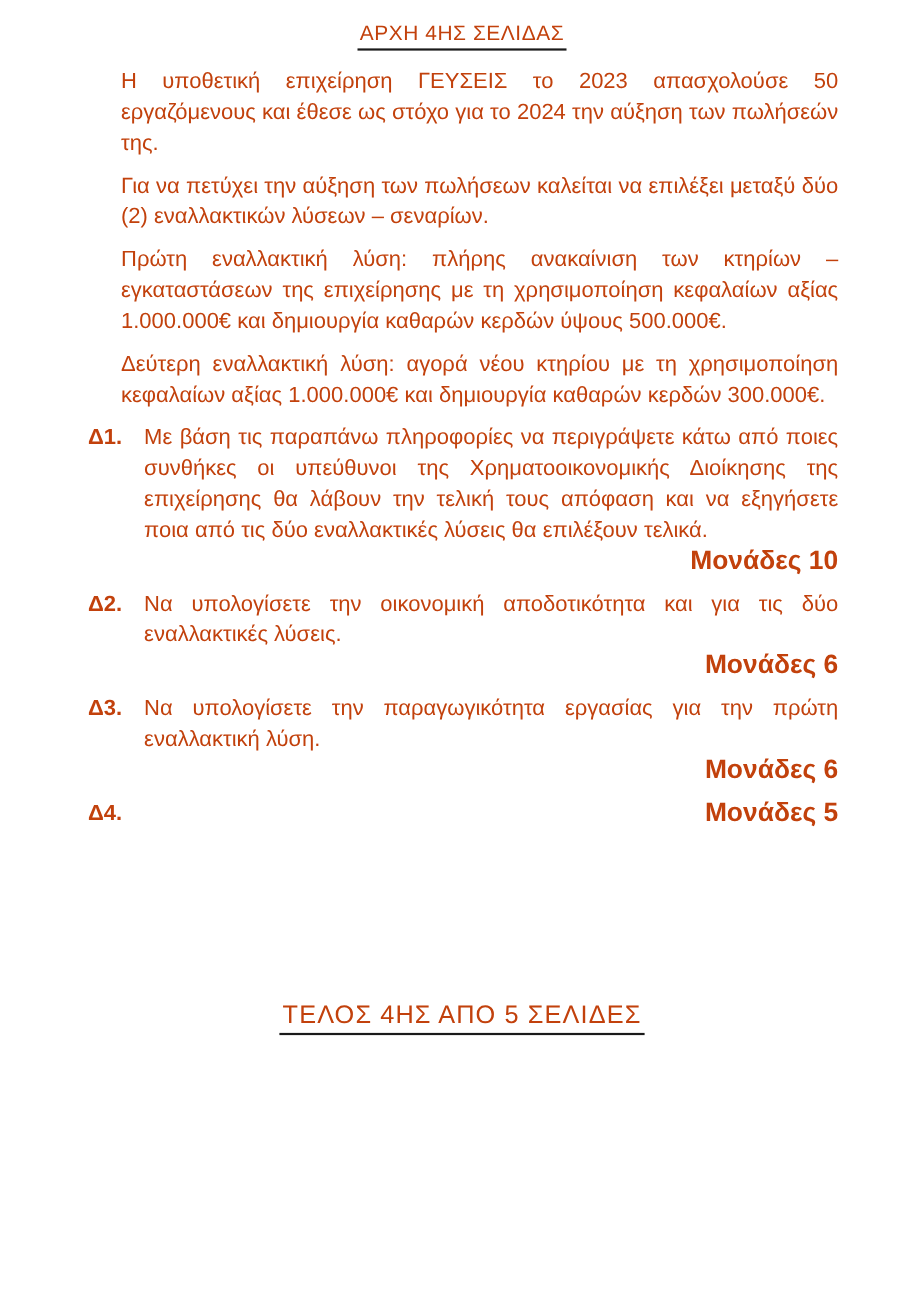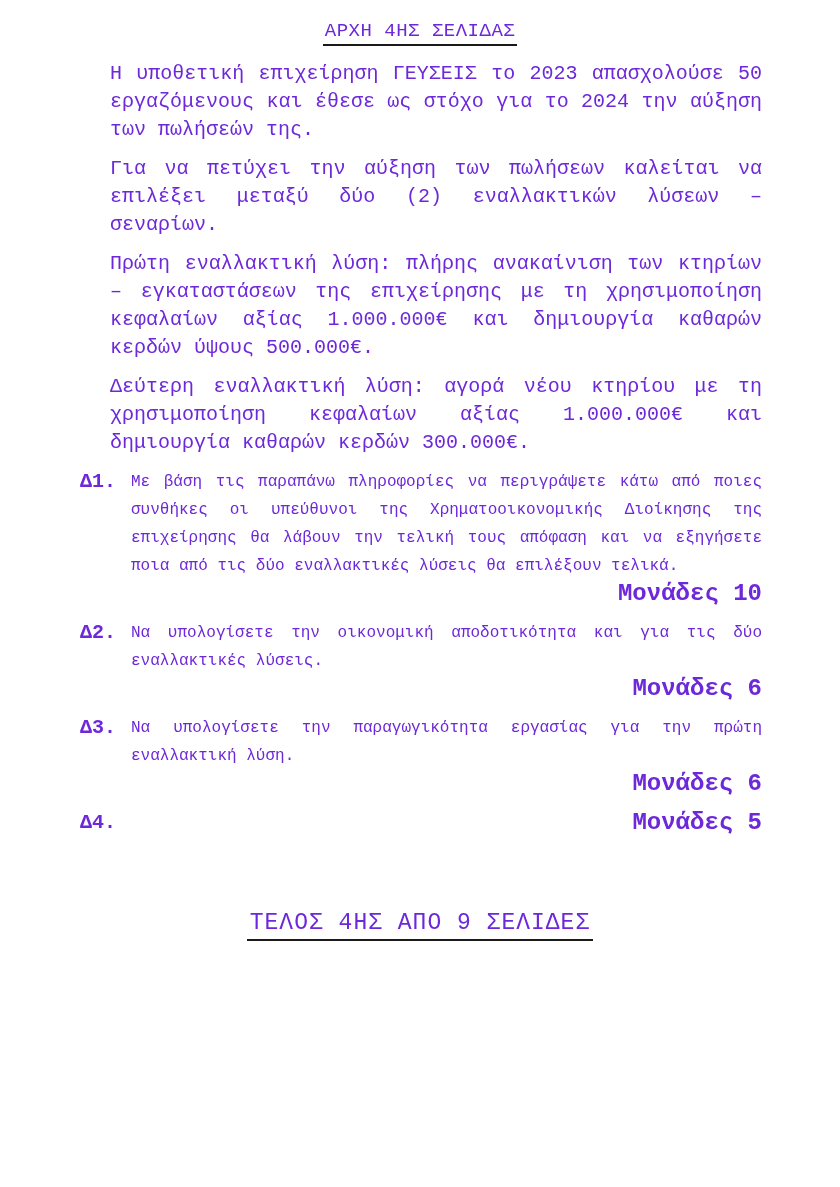--- a/index.html
+++ b/index.html
@@ -5,22 +5,22 @@
   html, body {
     margin: 0;
     padding: 0;
     background: #ffffff;
   }
   .page {
     position: relative;
     width: 840px;
     height: 971px;
     background: #ffffff;
-    color: #6d28d9;
-    font-family: Liberation Mono, monospace;
+    color: #c2410c;
+    font-family: Liberation Sans, sans-serif;
     overflow: hidden;
     box-sizing: border-box;
   }
   .page-header {
     text-align: center;
     padding-top: 20px;
   }
   .page-header .rule-text {
     display: inline-block;
     font-size: 19px;
@@ -53,21 +53,21 @@
   }
   .q-label {
     position: absolute;
     left: 0;
     top: 0;
     font-size: 20px;
     line-height: 28px;
     font-weight: bold;
   }
   .q-text {
-    font-size: 16px;
+    font-size: 20px;
     line-height: 28px;
     text-align: justify;
   }
   .q-points {
     font-size: 24px;
     line-height: 28px;
     font-weight: bold;
     text-align: right;
   }
   .page-footer {
@@ -121,16 +121,16 @@
     </div>
 
     <div class="question">
       <span class="q-label">Δ4.</span>
       <div class="q-points">Μονάδες 5</div>
     </div>
 
   </div>
 
   <div class="page-footer">
-    <span class="rule-text">ΤΕΛΟΣ 4ΗΣ ΑΠΟ 9 ΣΕΛΙΔΕΣ</span>
+    <span class="rule-text">ΤΕΛΟΣ 4ΗΣ ΑΠΟ 5 ΣΕΛΙΔΕΣ</span>
   </div>
 
 </div>
 
 </body></html>

